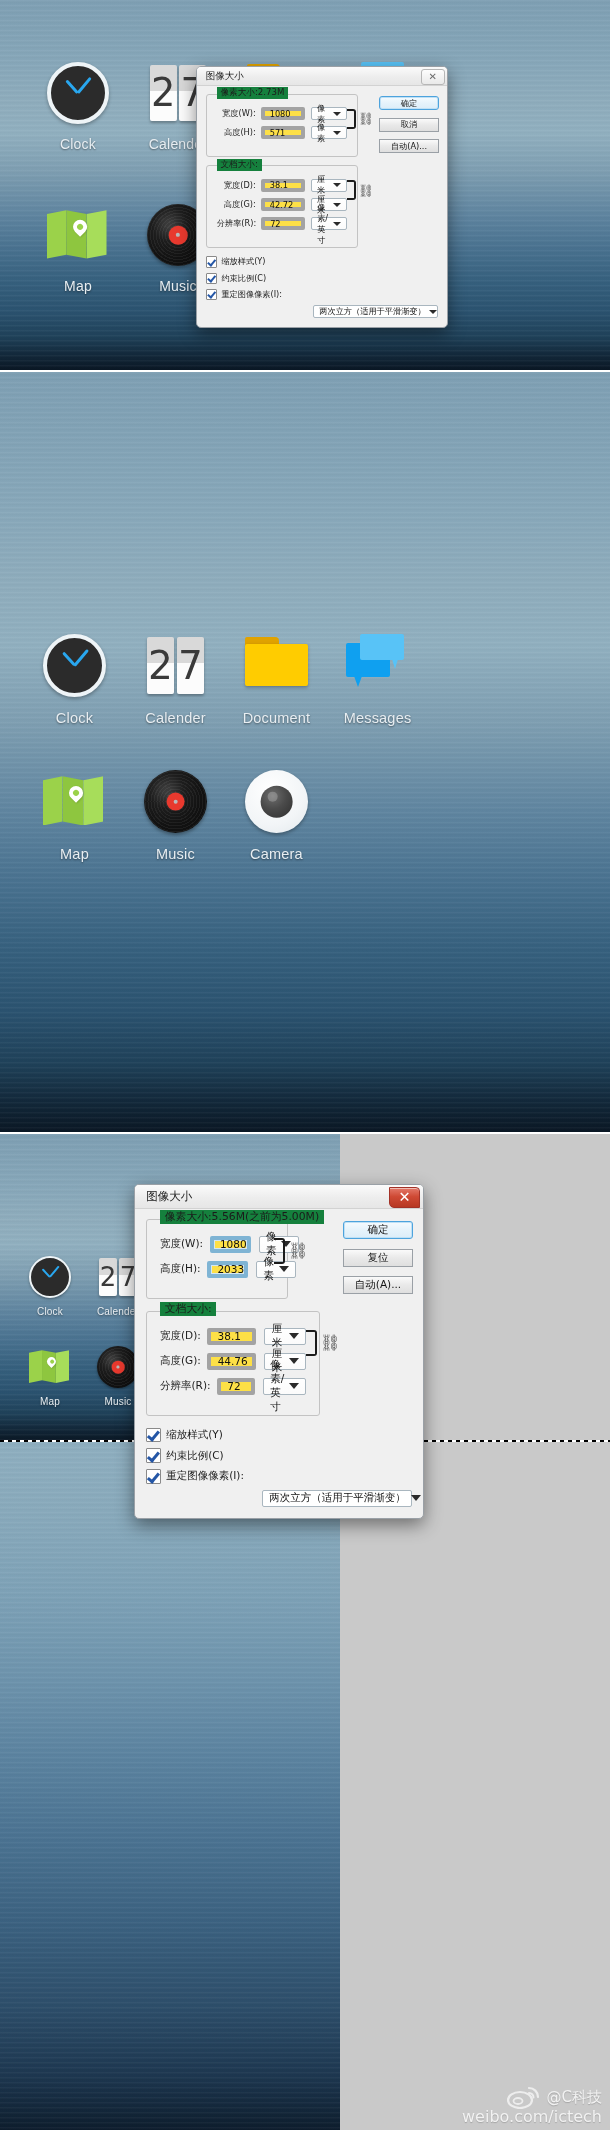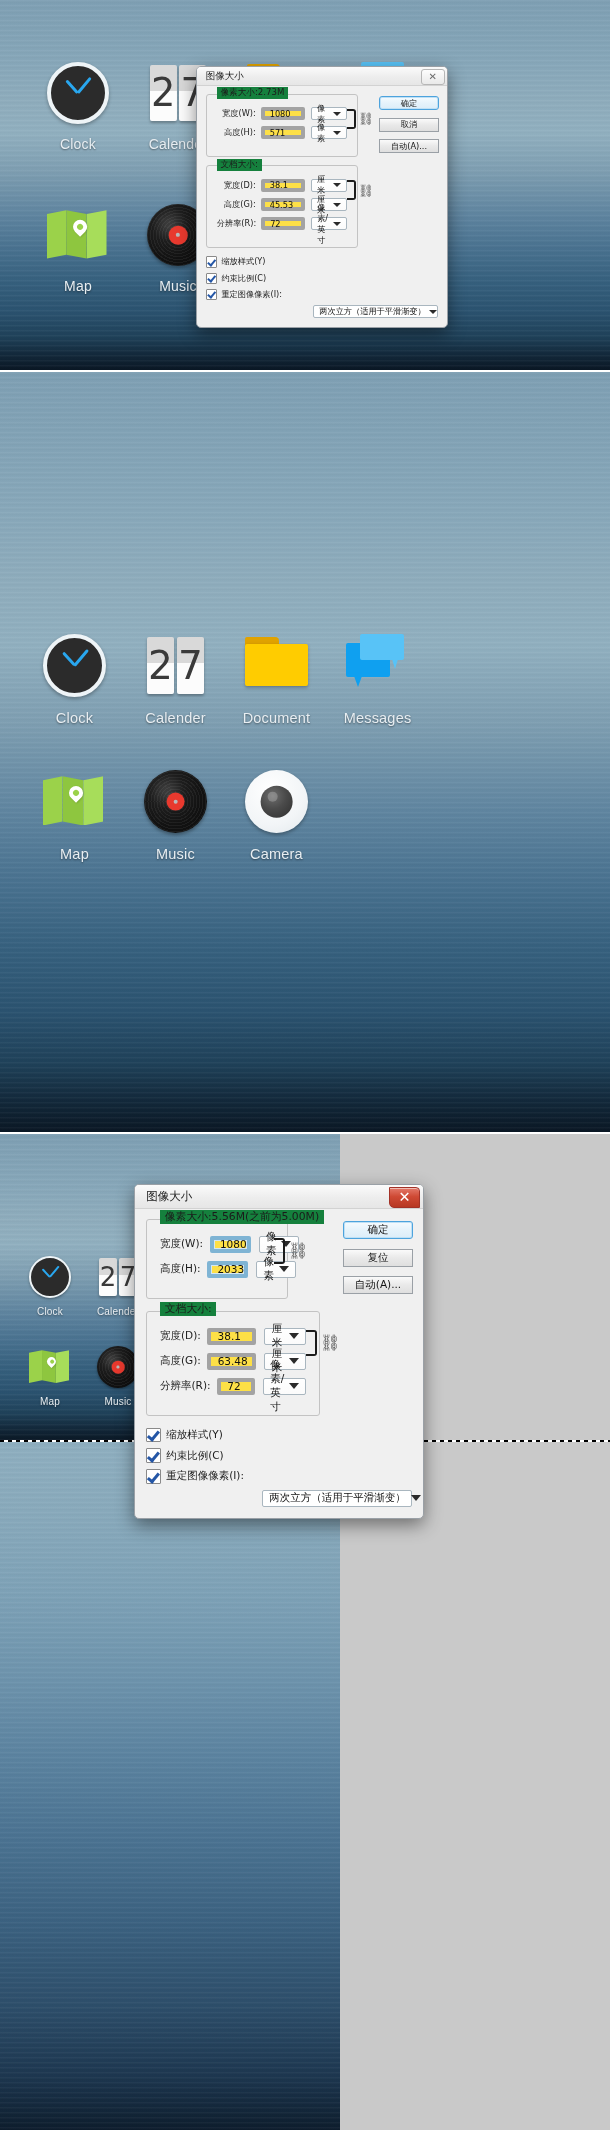--- a/index.html
+++ b/index.html
@@ -354,21 +354,21 @@
         <div class="row">
           <span class="rlabel">宽度(D):</span>
           <span class="input">38.1</span>
           <span class="select">
             <span>厘米</span>
             <i class="caret"></i>
           </span>
         </div>
         <div class="row">
           <span class="rlabel">高度(G):</span>
-          <span class="input">45.53</span>
+          <span class="input">42.72</span>
           <span class="select">
             <span>厘米</span>
             <i class="caret"></i>
           </span>
         </div>
         <div class="row">
           <span class="rlabel">分辨率(R):</span>
           <span class="input">72</span>
           <span class="select">
             <span>像素/英寸</span>
@@ -575,21 +575,21 @@
         <div class="row">
           <span class="rlabel">宽度(D):</span>
           <span class="input">38.1</span>
           <span class="select">
             <span>厘米</span>
             <i class="caret"></i>
           </span>
         </div>
         <div class="row">
           <span class="rlabel">高度(G):</span>
-          <span class="input">63.48</span>
+          <span class="input">44.76</span>
           <span class="select">
             <span>厘米</span>
             <i class="caret"></i>
           </span>
         </div>
         <div class="row">
           <span class="rlabel">分辨率(R):</span>
           <span class="input">72</span>
           <span class="select">
             <span>像素/英寸</span>
@@ -622,13 +622,25 @@
       </div>
 
       <div class="btncol" style="right:10px; top:12px;">
         <span class="btn primary">确定</span>
         <span class="btn">复位</span>
         <span class="btn">自动(A)...</span>
       </div>
     </div>
   </div>
 
+  <div class="watermark">
+    <div class="wm-row">
+      <svg width="34" height="24" viewBox="0 0 34 24">
+        <ellipse cx="13" cy="15" rx="12" ry="8" fill="none" stroke="#ededed" stroke-width="2.2"></ellipse>
+        <ellipse cx="11" cy="16" rx="4.5" ry="3" fill="none" stroke="#ededed" stroke-width="1.8"></ellipse>
+        <path d="M22 3 a9 9 0 0 1 9 9" fill="none" stroke="#ededed" stroke-width="2.2" stroke-linecap="round"></path>
+        <path d="M22 8 a4.5 4.5 0 0 1 4.5 4.5" fill="none" stroke="#ededed" stroke-width="2" stroke-linecap="round"></path>
+      </svg>
+      <span class="wm-handle">@C科技</span>
+    </div>
+    <div class="wm-url">weibo.com/ictech</div>
+  </div>
 </section>
 
 </body></html>

